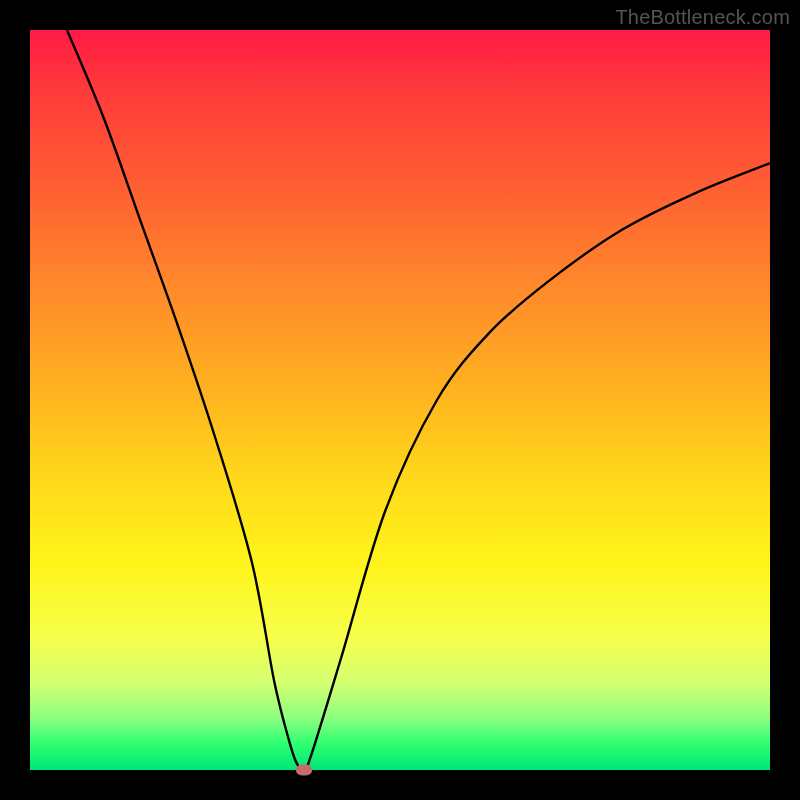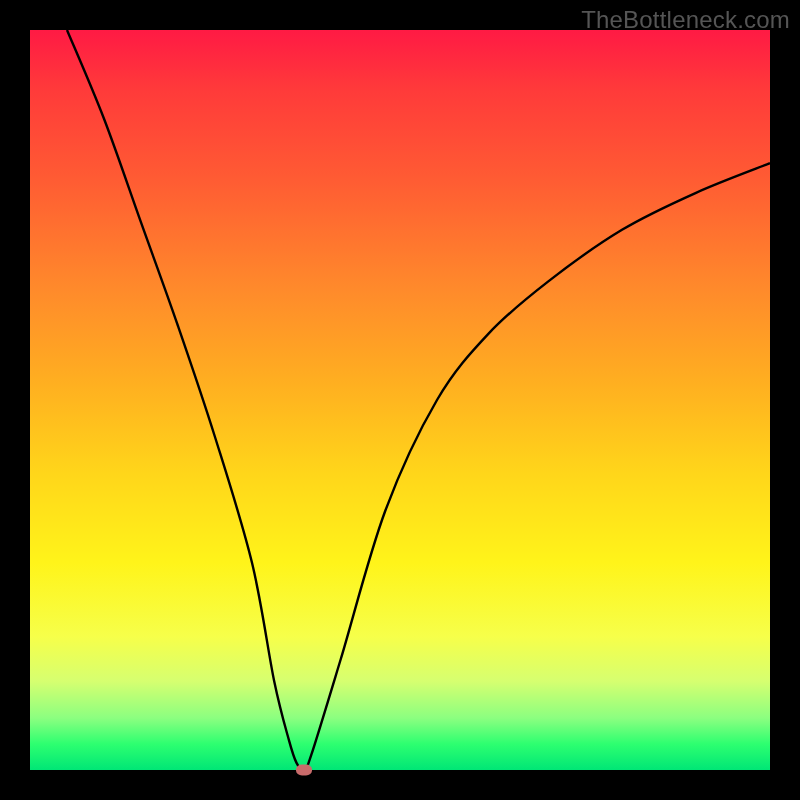--- a/index.html
+++ b/index.html
@@ -26,21 +26,21 @@
       #d6ff70 88%,
       #8bff80 93%,
       #2dff70 96.5%,
       #00e676 100%);
   }
   .watermark {
     position: absolute;
     top: 6px;
     right: 10px;
     color: #555;
-    font-size: 24px;
+    font-size: 20px;
     font-weight: 400;
     letter-spacing: 0.2px;
     z-index: 5;
   }
   svg.curve {
     position: absolute;
     top: 0; left: 0;
     width: 740px; height: 740px;
     pointer-events: none;
   }

